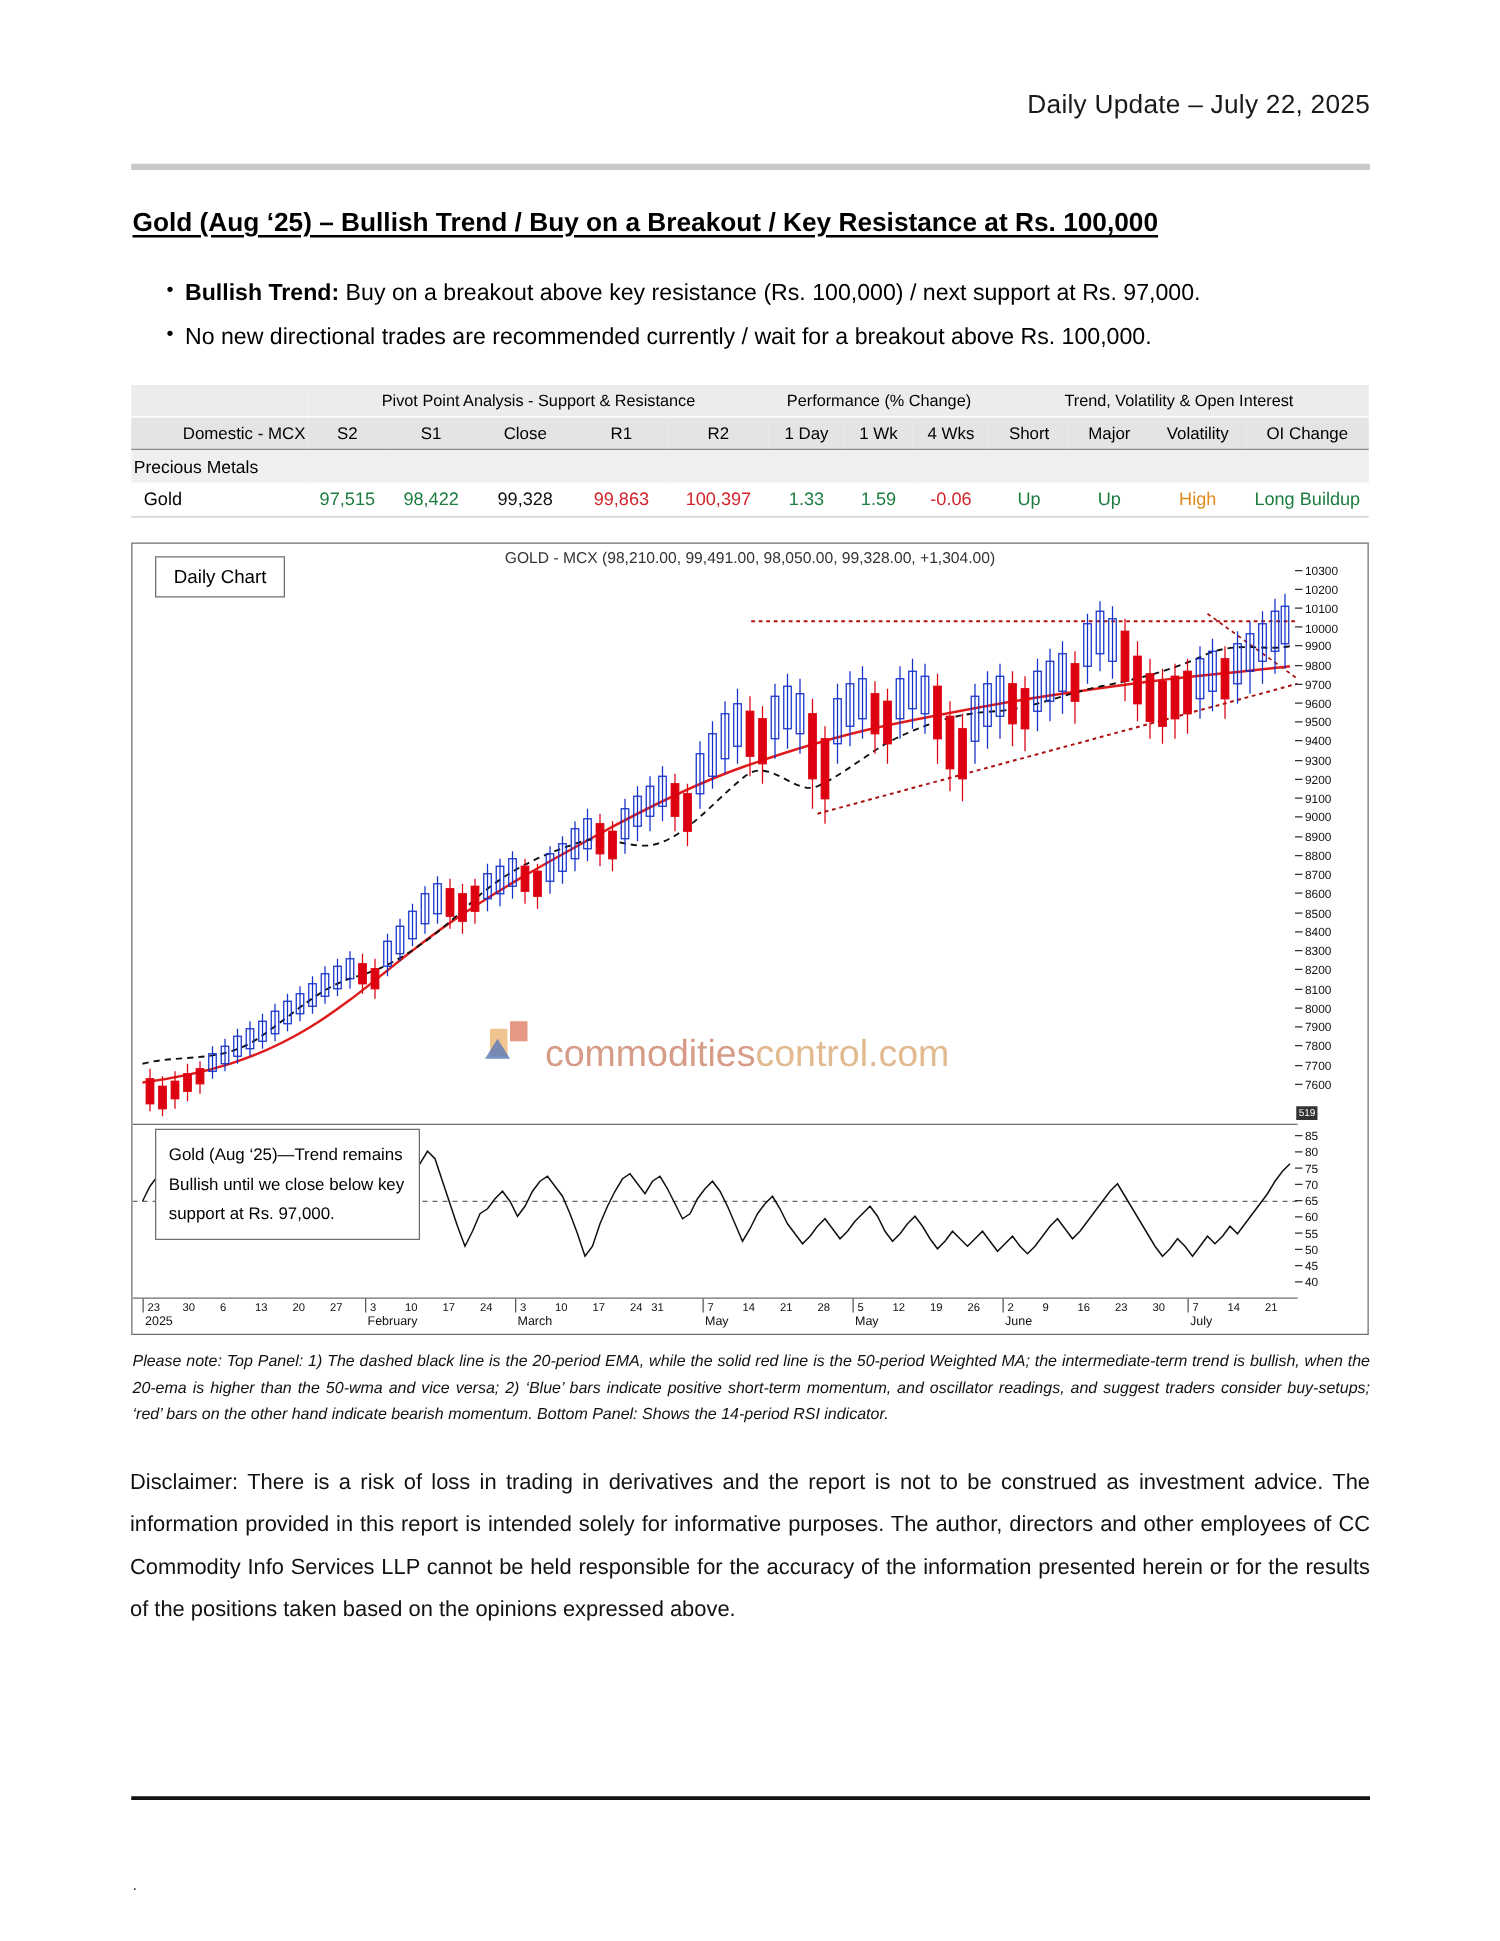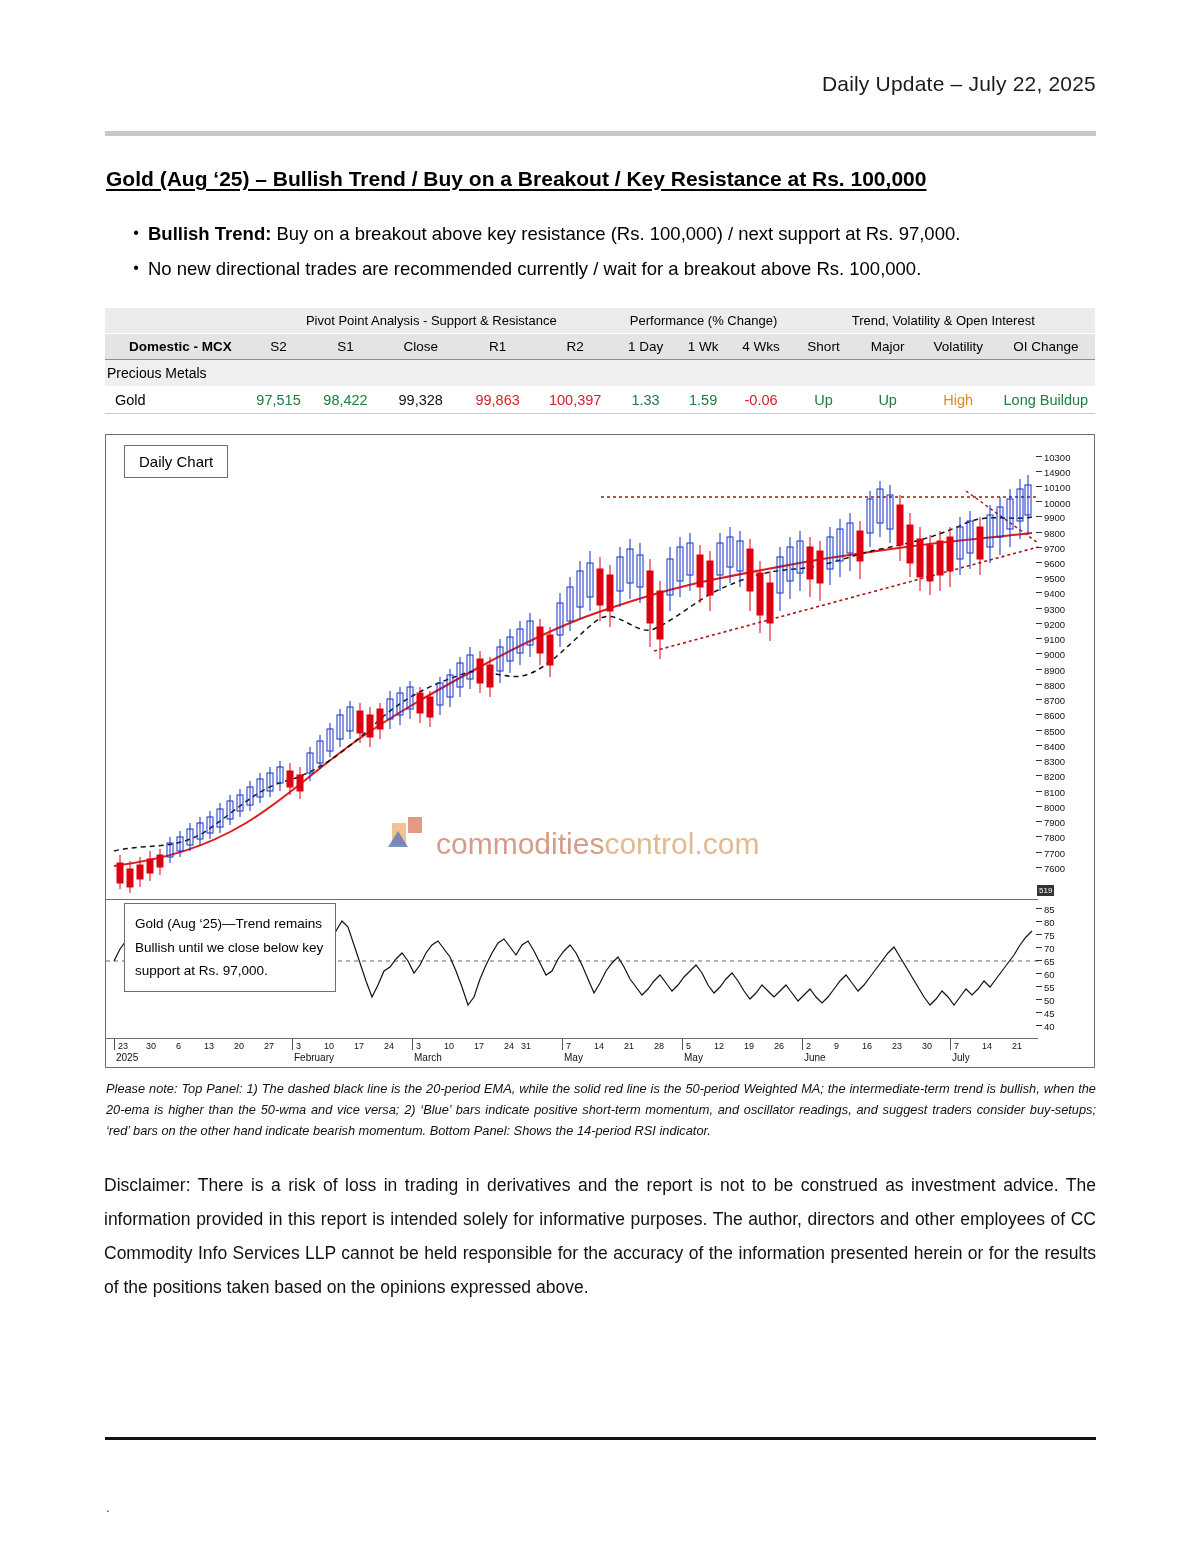--- a/index.html
+++ b/index.html
@@ -91,21 +91,21 @@
     font-size: 13px;
     border-bottom: 1px solid #fff;
   }
   .hdr-row td {
     background: #e4e4e4;
     text-align: center;
     font-size: 13.5px;
     border-top: 1px solid #bdbdbd;
     border-bottom: 1px solid #8a8a8a;
   }
-  .hdr-row td.left { text-align: left; padding-left: 24px; font-weight: bold; }
+  .hdr-row td.left { text-align: right; padding-left: 24px; }
   .sect-row td {
     background: #efefef;
     text-align: left;
     padding-left: 10px;
     font-size: 14px;
     border-bottom: 1px solid #fff;
   }
   .data-row td {
     text-align: center;
     font-size: 14.5px;
@@ -313,20 +313,21 @@
       <td class="c-red">-0.06</td>
       <td class="c-green">Up</td>
       <td class="c-green">Up</td>
       <td class="c-orange">High</td>
       <td class="c-green">Long Buildup</td>
     </tr>
   </tbody>
     </table>
 
   <div class="chart-box">
+    <div class="chart-title">GOLD - MCX (98,210.00, 99,491.00, 98,050.00, 99,328.00, +1,304.00)</div>
     <div class="daily-chart-tag">Daily Chart</div>
     <div class="rsi-note">Gold (Aug  ‘25)—Trend remains Bullish until we close below key support at Rs. 97,000.</div>
 
     <svg class="wm-logo" viewBox="0 0 44 44">
       <rect x="4" y="10" width="14" height="22" fill="#e8a95c" opacity=".85"></rect>
       <rect x="20" y="4" width="14" height="16" fill="#d9684a" opacity=".85"></rect>
       <polygon points="10,18 20,34 0,34" fill="#3b5ea8" opacity=".85"></polygon>
     </svg>
     <div class="watermark"><span class="w1">commodities</span><span class="w2">control.com</span></div>
 
@@ -582,21 +583,21 @@
             <rect x="911" y="38" width="6" height="32"></rect>
           <line x1="922" y1="24" x2="922" y2="84"></line>
             <rect x="919" y="34" width="6" height="30"></rect>
         </g>
       </g>
     </svg>
 
     <div class="price-axis" style="top:18px;height:460px;">
       <div class="axis-lbl" style="top:0px">10300</div>
         <div class="axis-tick" style="top:3px"></div>
-      <div class="axis-lbl" style="top:15px">14900</div>
+      <div class="axis-lbl" style="top:15px">10200</div>
         <div class="axis-tick" style="top:18px"></div>
       <div class="axis-lbl" style="top:30px">10100</div>
         <div class="axis-tick" style="top:33px"></div>
       <div class="axis-lbl" style="top:46px">10000</div>
         <div class="axis-tick" style="top:48px"></div>
       <div class="axis-lbl" style="top:60px">9900</div>
         <div class="axis-tick" style="top:63px"></div>
       <div class="axis-lbl" style="top:76px">9800</div>
         <div class="axis-tick" style="top:79px"></div>
       <div class="axis-lbl" style="top:91px">9700</div>

